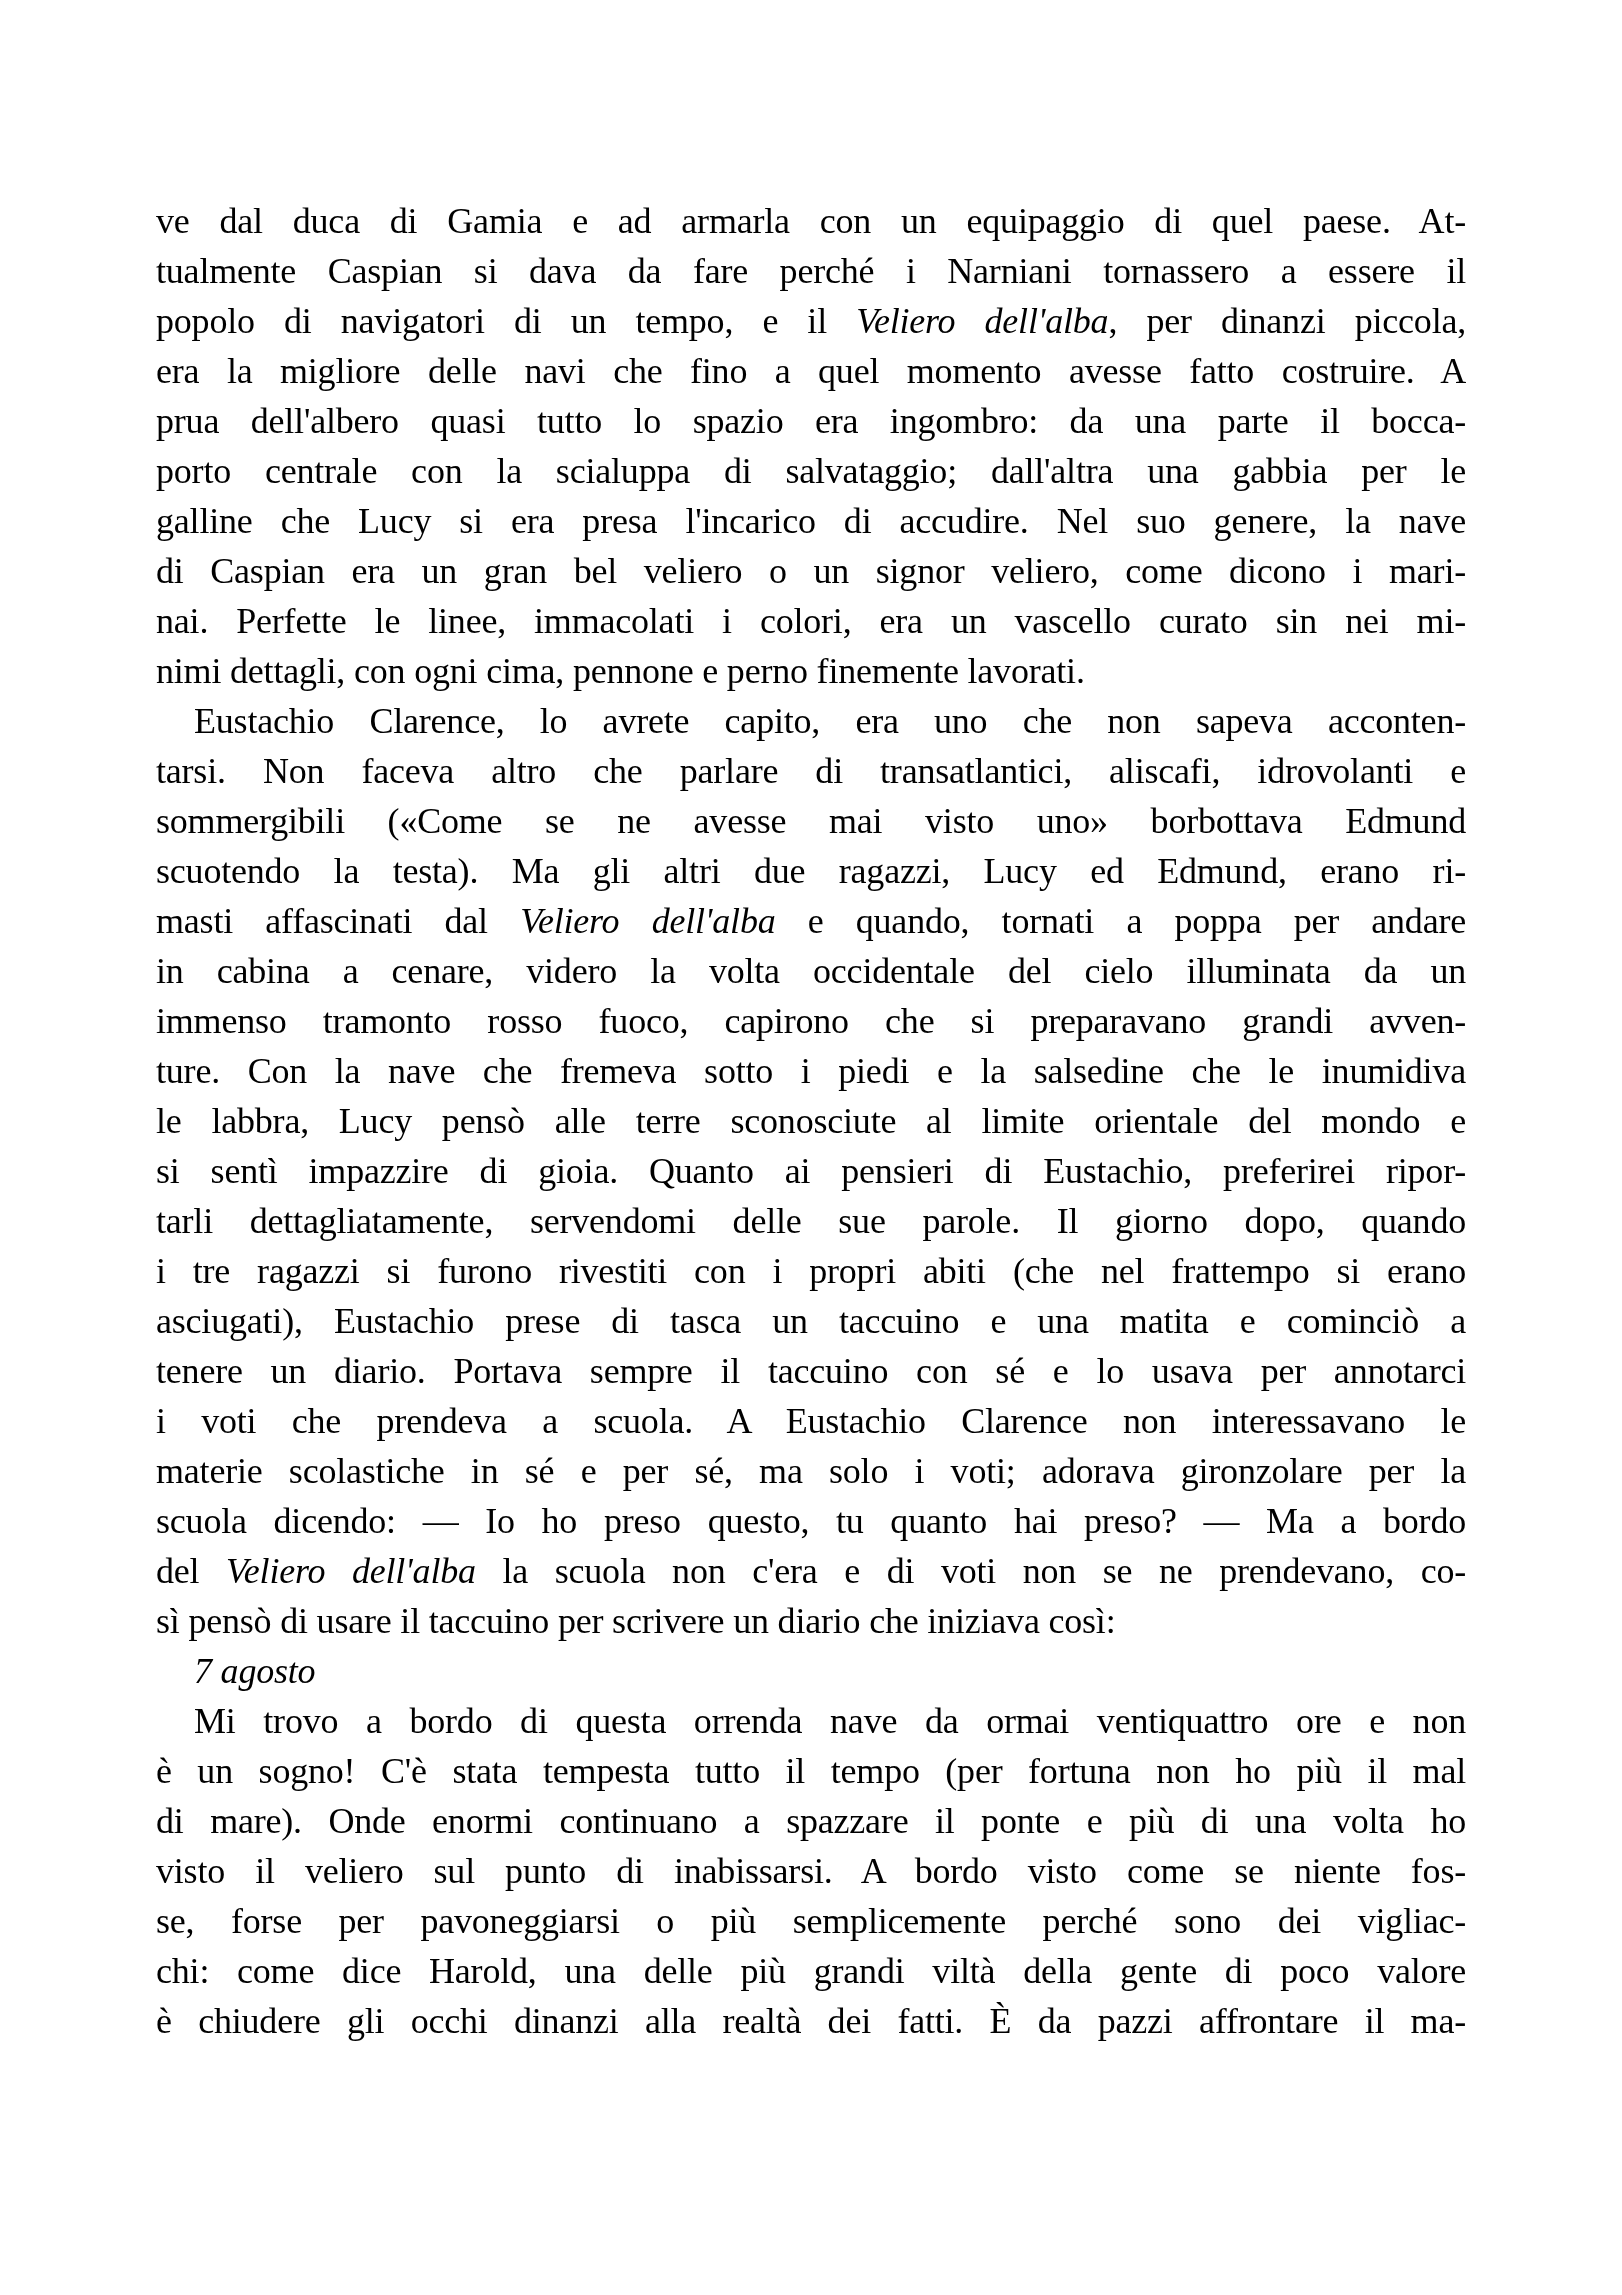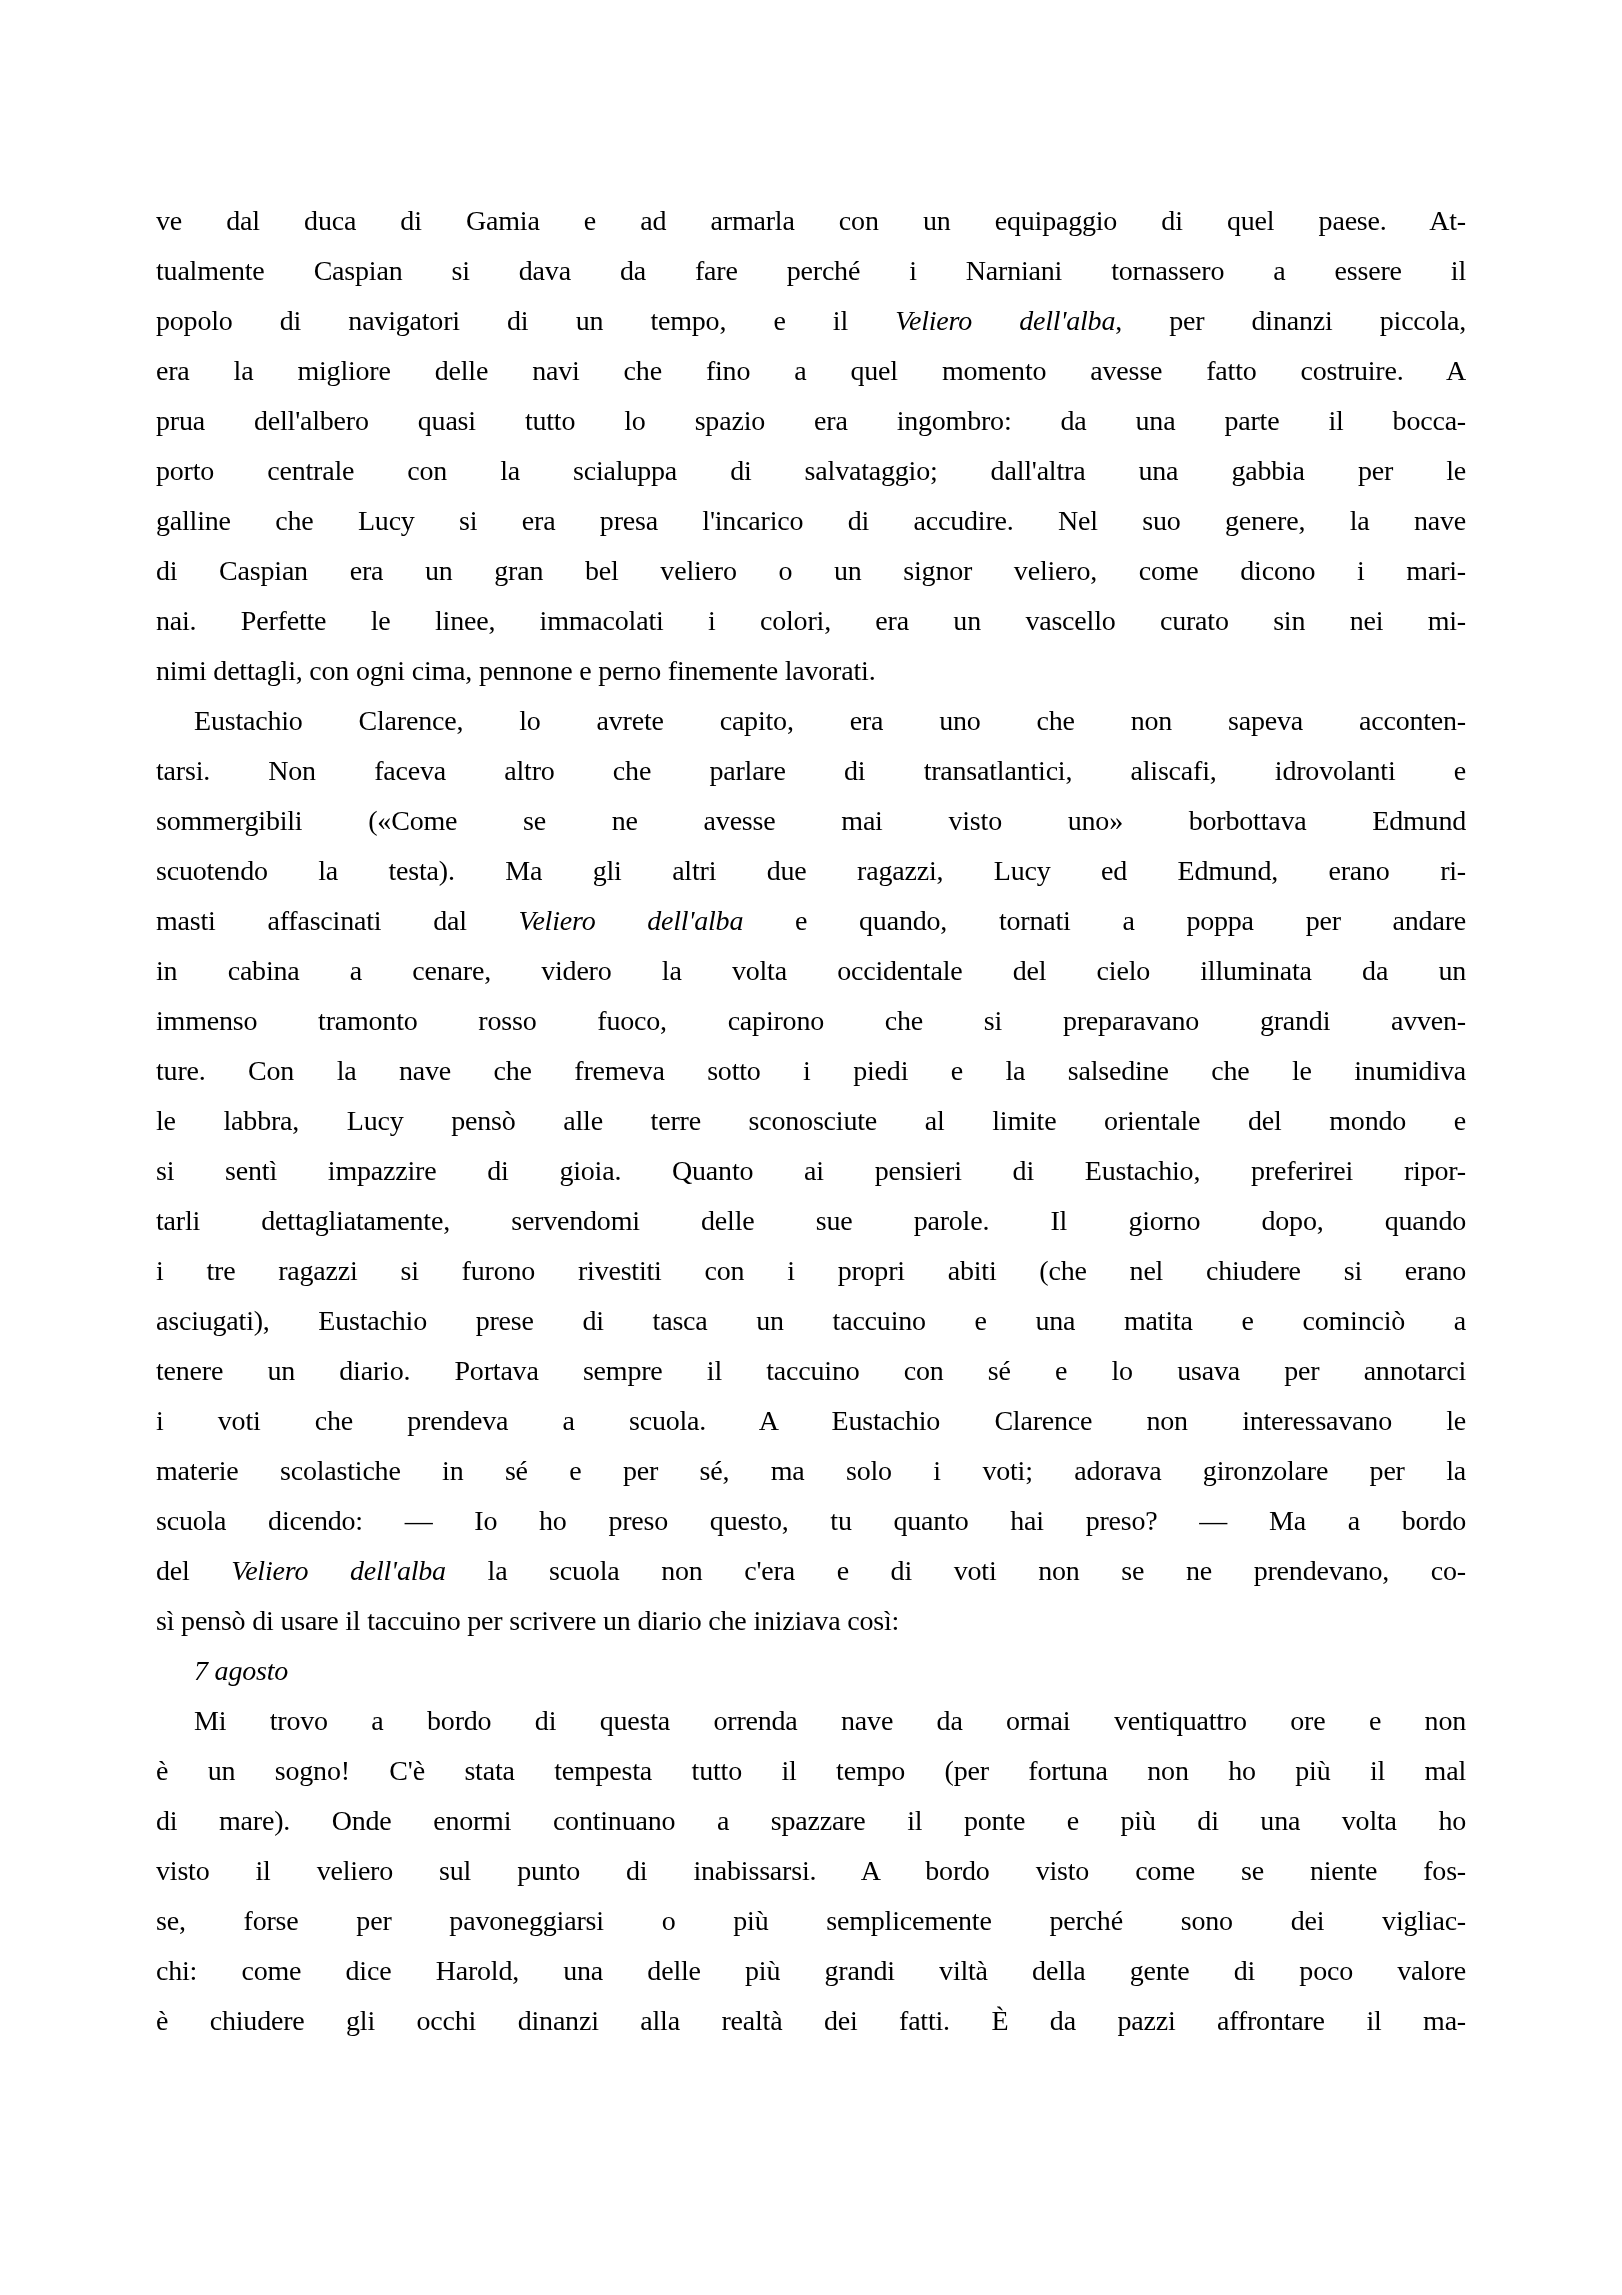--- a/index.html
+++ b/index.html
@@ -17,21 +17,21 @@
     width: 1623px;
     height: 2295px;
     background: #ffffff;
   }
   .text-block {
     position: absolute;
     left: 156px;
     top: 196px;
     width: 1310px;
     font-family: "Liberation Serif", "DejaVu Serif", serif;
-    font-size: 28px;
+    font-size: 36px;
     line-height: 50px;
     letter-spacing: -0.2px;
     color: #000000;
   }
   .line {
     text-align: justify;
     text-align-last: justify;
     overflow: hidden;
     max-height: 50px;
     white-space: normal;
@@ -68,21 +68,21 @@
       <div class="line"><span>tarsi. Non faceva altro che parlare di transatlantici, aliscafi, idrovolanti e</span></div>
       <div class="line"><span>sommergibili («Come se ne avesse mai visto uno» borbottava Edmund</span></div>
       <div class="line"><span>scuotendo la testa). Ma gli altri due ragazzi, Lucy ed Edmund, erano ri-</span></div>
       <div class="line"><span>masti affascinati dal </span><em>Veliero dell'alba</em><span> e quando, tornati a poppa per andare</span></div>
       <div class="line"><span>in cabina a cenare, videro la volta occidentale del cielo illuminata da un</span></div>
       <div class="line"><span>immenso tramonto rosso fuoco, capirono che si preparavano grandi avven-</span></div>
       <div class="line"><span>ture. Con la nave che fremeva sotto i piedi e la salsedine che le inumidiva</span></div>
       <div class="line"><span>le labbra, Lucy pensò alle terre sconosciute al limite orientale del mondo e</span></div>
       <div class="line"><span>si sentì impazzire di gioia. Quanto ai pensieri di Eustachio, preferirei ripor-</span></div>
       <div class="line"><span>tarli dettagliatamente, servendomi delle sue parole. Il giorno dopo, quando</span></div>
-      <div class="line"><span>i tre ragazzi si furono rivestiti con i propri abiti (che nel chiudere si erano</span></div>
+      <div class="line"><span>i tre ragazzi si furono rivestiti con i propri abiti (che nel frattempo si erano</span></div>
       <div class="line"><span>asciugati), Eustachio prese di tasca un taccuino e una matita e cominciò a</span></div>
       <div class="line"><span>tenere un diario. Portava sempre il taccuino con sé e lo usava per annotarci</span></div>
       <div class="line"><span>i voti che prendeva a scuola. A Eustachio Clarence non interessavano le</span></div>
       <div class="line"><span>materie scolastiche in sé e per sé, ma solo i voti; adorava gironzolare per la</span></div>
       <div class="line"><span>scuola dicendo: — Io ho preso questo, tu quanto hai preso? — Ma a bordo</span></div>
       <div class="line"><span>del </span><em>Veliero dell'alba</em><span> la scuola non c'era e di voti non se ne prendevano, co-</span></div>
       <div class="line flush"><span>sì pensò di usare il taccuino per scrivere un diario che iniziava così:</span></div>
       <div class="line indent flush gap"><em>7 agosto</em></div>
       <div class="line indent"><span>Mi trovo a bordo di questa orrenda nave da ormai ventiquattro ore e non</span></div>
       <div class="line"><span>è un sogno! C'è stata tempesta tutto il tempo (per fortuna non ho più il mal</span></div>

